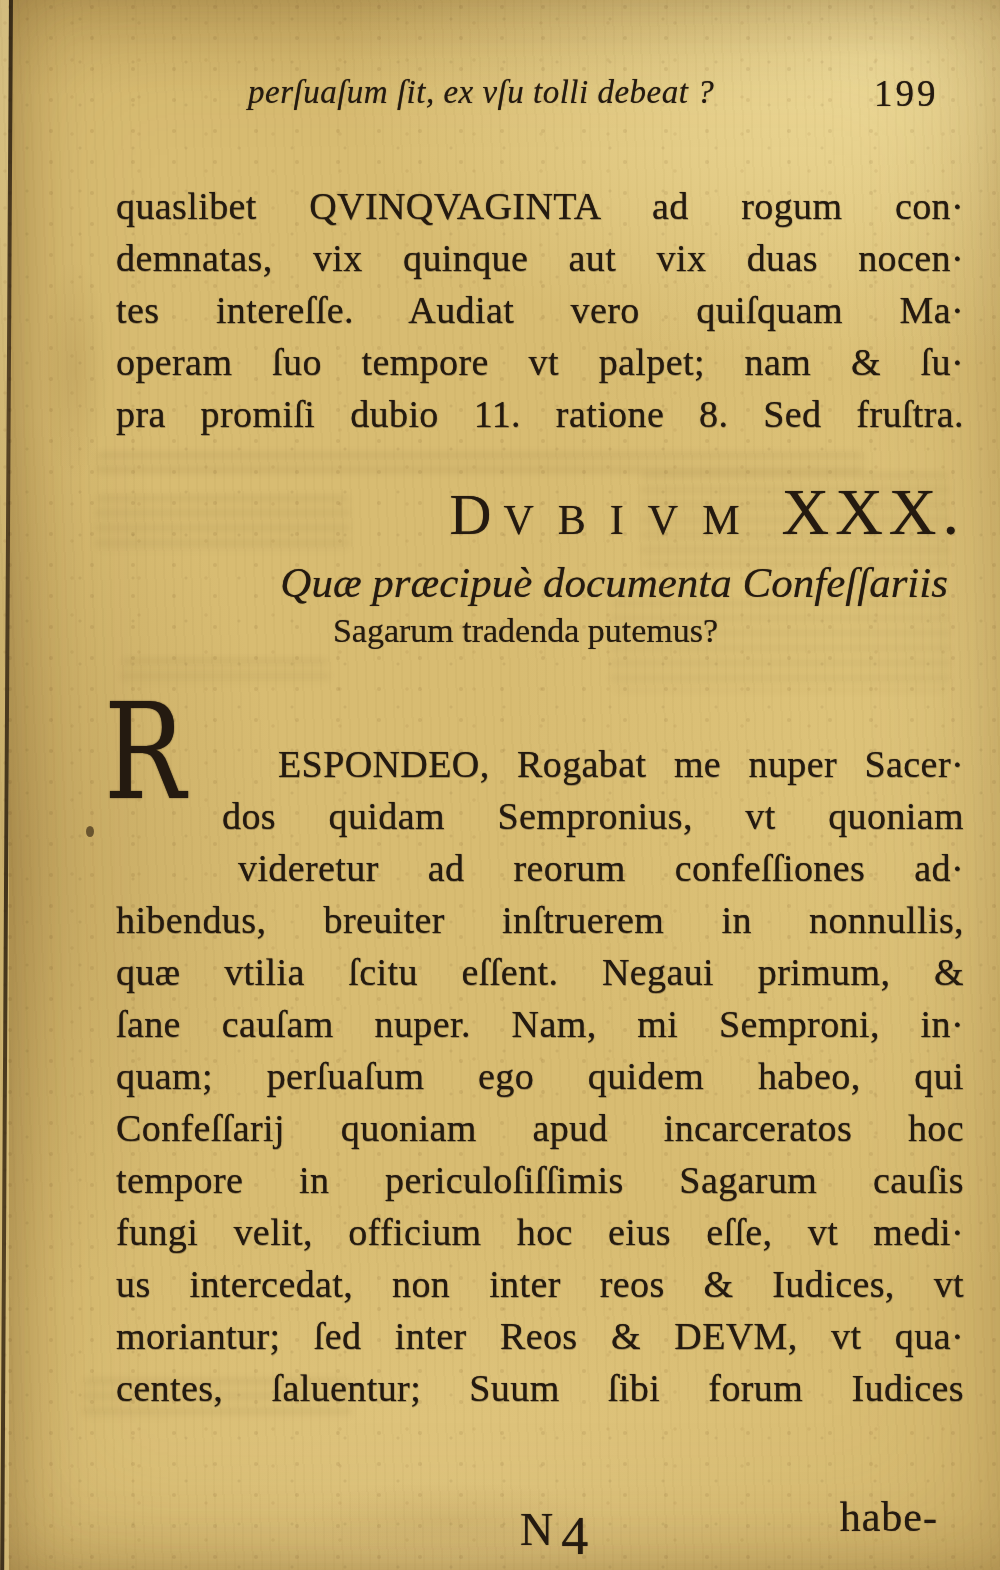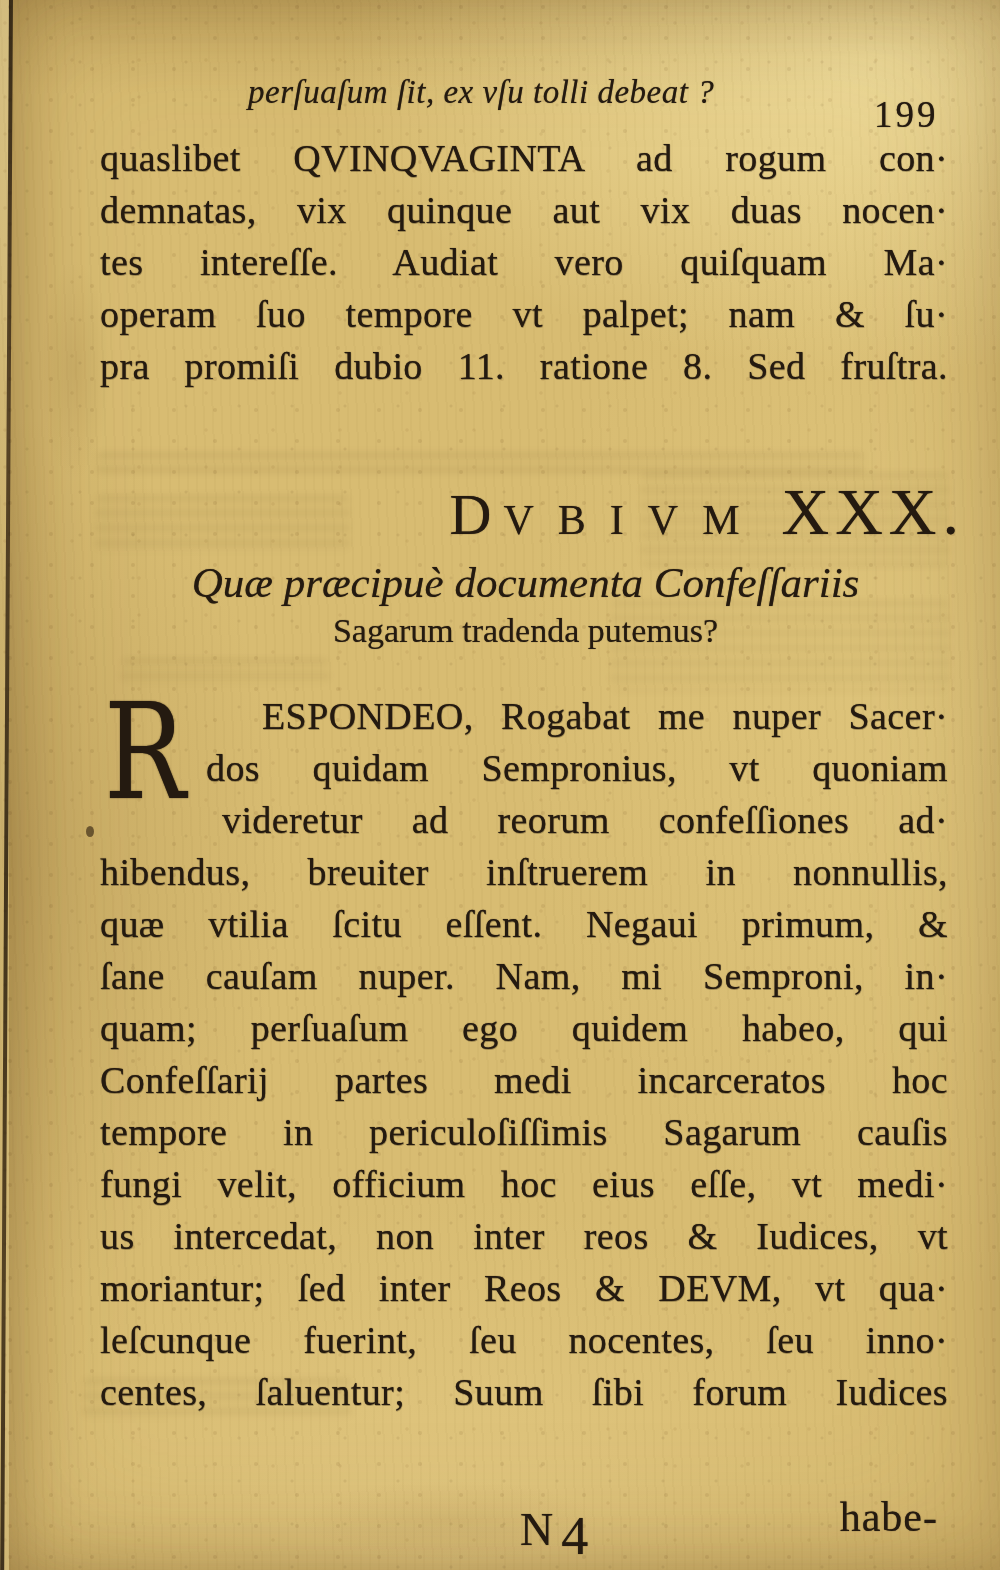--- a/index.html
+++ b/index.html
@@ -27,39 +27,39 @@
       repeating-linear-gradient(88deg, rgba(150,120,60,.045) 0 2px, rgba(150,120,60,0) 2px 9px);
     background-size: 41px 31px, 53px 43px, 67px 37px, auto;
   }
   .outer-strip { position:absolute; left:0; top:0; width:9px; height:100%;
     background:linear-gradient(180deg,#e6d295,#d9c07a 40%,#dfc884); opacity:.7; }
   .gutter-line { position:absolute; left:9px; top:-6px; width:4px; height:1590px;
     background:linear-gradient(180deg,#2c2111,#4a371d 28%,#332612 55%,#463419 80%,#2e2212);
     transform:rotate(.32deg); transform-origin:top left; border-radius:2px; opacity:.9; }
 
   
-  .block { position:absolute; left:100px; width:848px; }
+  .block { position:absolute; left:116px; width:848px;margin-top:48px; }
   .tl { text-align:justify; text-align-last:justify; line-height:52px; font-size:38px;
         letter-spacing:.4px;
         text-shadow:0 0 1px rgba(32,22,12,.75), .5px .5px 0 rgba(32,22,12,.25); }
 
   .running-title { position:absolute; left:248px; top:74px; font-style:italic; font-size:33px;
         letter-spacing:.5px; text-shadow:0 0 1px rgba(32,22,12,.7); }
   .page-number { position:absolute; left:874px; top:72px; font-size:37px; letter-spacing:3px;
-        text-shadow:0 0 1px rgba(32,22,12,.8);margin-top:21px; }
+        text-shadow:0 0 1px rgba(32,22,12,.8); }
 
   .para1 { top:132px; }
 
   .dubium { position:absolute; left:120px; top:474px; width:845px; text-align:right;
         text-shadow:0 0 1px rgba(32,22,12,.8); }
   .d-init { font-size:58px; margin-right:12px; }
   .d-rest { font-size:42px; letter-spacing:24px; }
   .d-num  { font-size:66px; letter-spacing:6px; margin-left:18px; }
 
-  .sub1 { position:absolute; left:103px; top:558px; width:845px; text-align:center;
+  .sub1 { position:absolute; left:103px; top:558px; width:845px; text-align:right;
         font-style:italic; font-size:43px; text-shadow:0 0 1px rgba(32,22,12,.7); }
   .sub2 { position:absolute; left:103px; top:612px; width:845px; text-align:center;
         font-size:34px; text-shadow:0 0 1px rgba(32,22,12,.65); }
 
   .resp { top:690px; }
   .resp .l0 { padding-left:162px; }
   .resp .l1 { padding-left:106px; }
   .resp .l2 { padding-left:122px; }
   .dropcap { position:absolute; left:104px; top:686px; font-size:132px; line-height:1;
         font-family:"DejaVu Serif",serif; transform:scaleX(.82); transform-origin:0 0;
@@ -124,26 +124,25 @@
 
   <div class="dropcap">R</div>
   <div class="block resp">
     <div class="tl l0">ESPONDEO, Rogabat me nuper Sacer·</div>
     <div class="tl l1">dos quidam Sempronius, vt quoniam</div>
     <div class="tl l2">videretur ad reorum confeſſiones ad·</div>
     <div class="tl">hibendus, breuiter inſtruerem in nonnullis,</div>
     <div class="tl">quæ vtilia ſcitu eſſent. Negaui primum, &amp;</div>
     <div class="tl">ſane cauſam nuper. Nam, mi Semproni, in·</div>
     <div class="tl">quam; perſuaſum ego quidem habeo, qui</div>
-    <div class="tl">Confeſſarij partes medi incarceratos hoc</div>
+    <div class="tl">Confeſſarij quoniam apud incarceratos hoc</div>
     <div class="tl">tempore in periculoſiſſimis Sagarum cauſis</div>
     <div class="tl">fungi velit, officium hoc eius eſſe, vt medi·</div>
     <div class="tl">us intercedat, non inter reos &amp; Iudices, vt</div>
     <div class="tl">moriantur; ſed inter Reos &amp; DEVM, vt qua·</div>
-    <div class="tl">leſcunque fuerint, ſeu nocentes, ſeu inno·</div>
     <div class="tl">centes, ſaluentur; Suum ſibi forum Iudices</div>
   </div>
 
   <div class="sig"><span>N</span><span class="sig-num">4</span></div>
   <div class="catchword">habe-</div>
 
   <div class="texture"></div>
 </div>
 
 </body></html>

